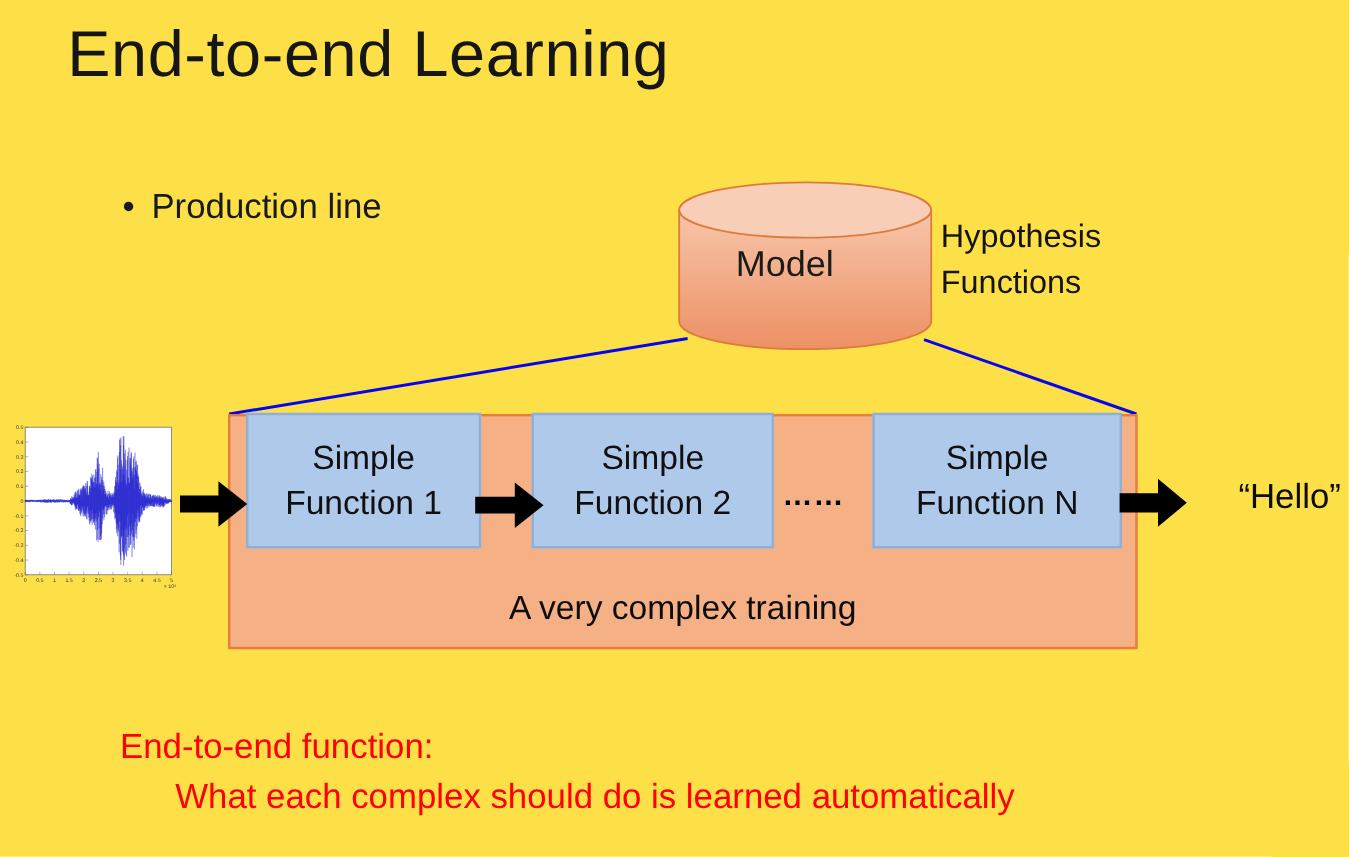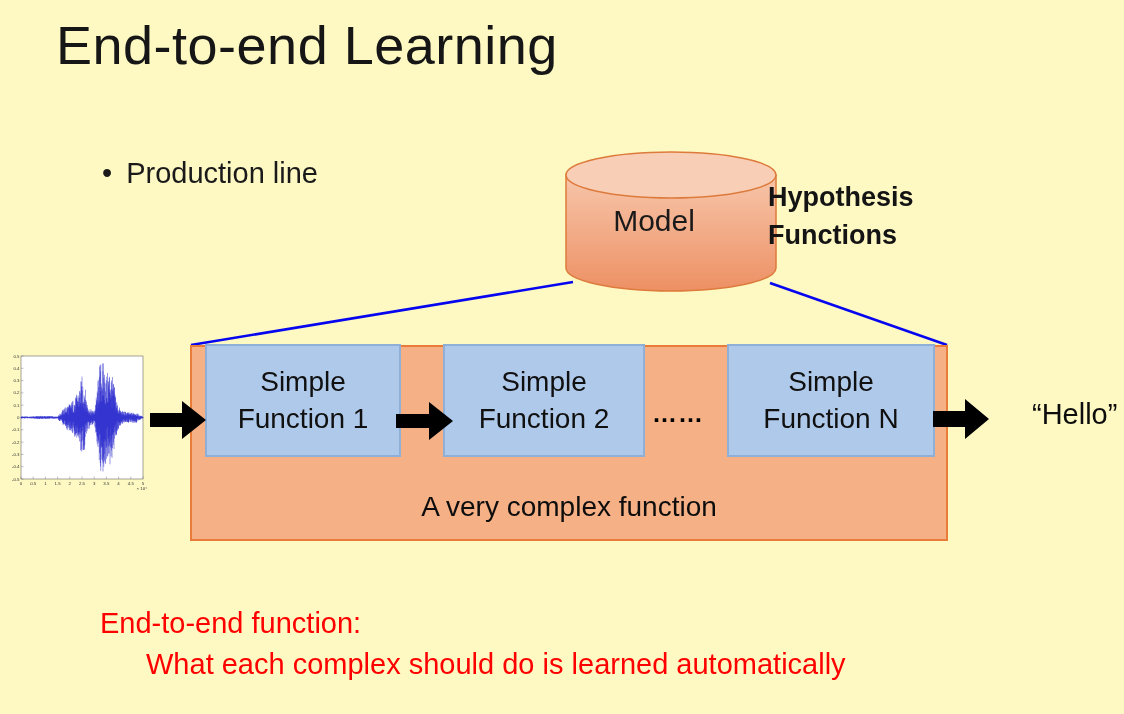--- a/index.html
+++ b/index.html
@@ -1,22 +1,22 @@
 <!DOCTYPE html>
 <html><head>
 <meta charset="utf-8">
 <style>
   html,body{margin:0;padding:0;background:#fff;}
-  .slide{position:relative;width:1124px;height:714px;background:#fef9c3;overflow:hidden;
+  .slide{position:relative;width:1124px;height:714px;background:#fde047;overflow:hidden;
          font-family:"Liberation Sans",sans-serif;color:#111;}
   .abs{position:absolute;}
   .title{left:56px;top:14px;font-size:54px;font-weight:300;color:#161616;letter-spacing:0.5px;}
   .bullet{left:54px;top:157px;font-size:29px;color:#1a1a1a;margin-left:48px;}
   .bullet .marker{margin-right:14px;}
-  .hypothesis{left:768px;top:179px;font-size:27px;font-weight:700;line-height:1.4;white-space:pre-line;color:#141414;}
+  .hypothesis{left:784px;top:179px;font-size:27px;font-weight:400;line-height:1.4;white-space:pre-line;color:#141414;}
   .model-label{left:566px;top:204px;width:176px;text-align:center;font-size:30px;color:#1a1a1a;}
   .orange-rect{left:190px;top:345px;width:758px;height:196px;background:#F5B085;border:2px solid #E97C38;box-sizing:border-box;}
   .fbox{top:344px;height:113px;background:#AFC9EA;border:2px solid #90AFD6;box-sizing:border-box;
         display:flex;align-items:center;justify-content:center;text-align:center;
         font-size:28px;line-height:1.3;white-space:pre-line;color:#101010;}
   .fbox1{left:205px;width:196px;}
   .fbox2{left:443px;width:202px;}
   .fboxN{left:727px;width:208px;}
   .dots{left:652px;top:399px;font-size:25px;font-weight:bold;letter-spacing:1px;color:#000;}
   .caption{left:190px;top:491px;width:758px;text-align:center;font-size:28px;color:#0d0d0d;}
@@ -61,21 +61,21 @@
 
   <div class="abs fbox fbox1">Simple
 Function 1</div>
   <div class="abs fbox fbox2">Simple
 Function 2</div>
   <div class="abs fbox fboxN">Simple
 Function N</div>
 
   <div class="abs dots">……</div>
 
-  <div class="abs caption">A very complex function</div>
+  <div class="abs caption">A very complex training</div>
 
   <div class="abs hello">“Hello”</div>
 
   <div class="abs foot1">End-to-end function:</div>
   <div class="abs foot2">What each complex should do is learned automatically</div>
 
   <svg class="abs waveform" width="146" height="142" viewBox="0 0 146 142">
       <rect x="16" y="7" width="122" height="123" fill="#fff" stroke="#666" stroke-width="0.6"></rect>
       <line x1="16" y1="7" x2="18.5" y2="7" stroke="#666" stroke-width="0.4"></line>
       <text x="14.5" y="8.5" font-size="4.4" fill="#333" text-anchor="end" font-family="Liberation Sans,sans-serif">0.5</text>

